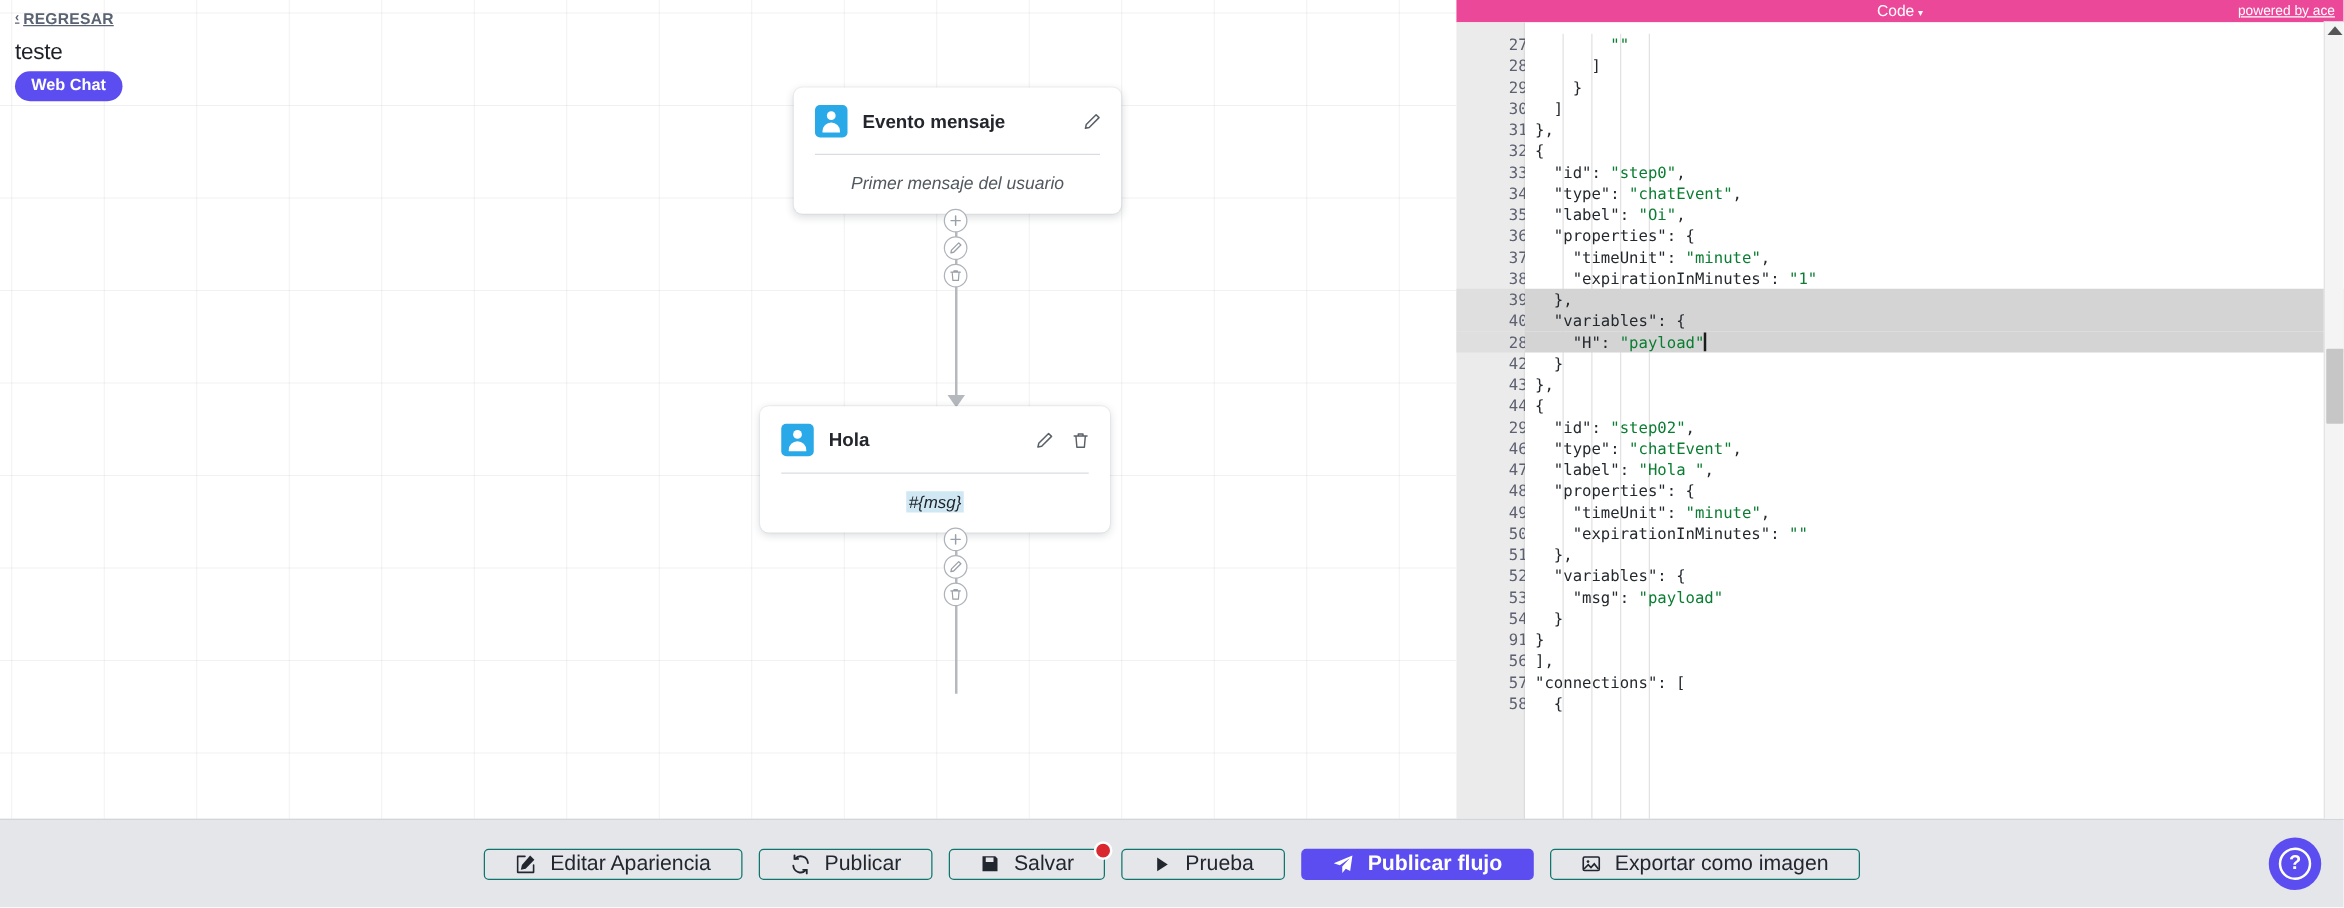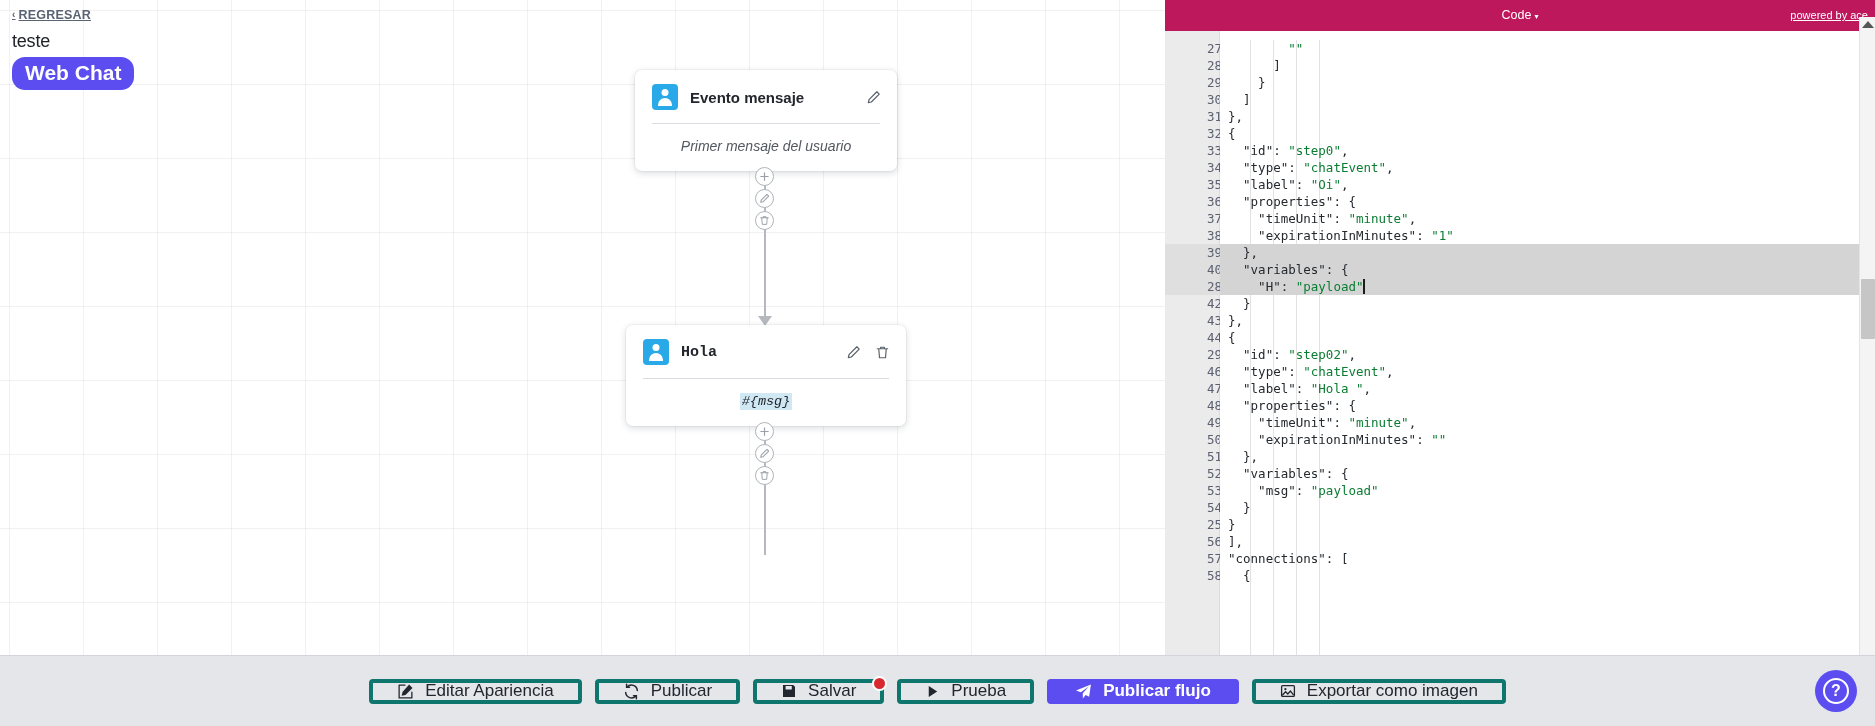--- a/index.html
+++ b/index.html
@@ -52,21 +52,21 @@
     font-weight: 400;
     color: #1d2026;
     line-height: 1.08;
     letter-spacing: -.2px;
   }
   #flow-badge {
     display: inline-block;
     margin-top: 6px;
     background: #5b4df0;
     color: #ffffff;
-    font-size: 21px;
+    font-size: 13px;
     font-weight: 700;
     padding: 4px 13px 5px;
     border-radius: 13px;
     line-height: 1.12;
   }
 
   
   .conn-line {
     position: absolute;
     width: 2px;
@@ -174,22 +174,22 @@
 
   
   #code-panel {
     position: absolute;
     left: 1165px; top: 0;
     width: 710px; height: 655px;
     background: #ffffff;
     overflow: hidden;
   }
   #code-topbar {
-    height: 31px;
-    background: #be185d;
+    height: 18px;
+    background: #ec4899;
     position: relative;
     display: flex;
     align-items: center;
   }
   #code-topbar-title {
     position: absolute;
     left: 50%;
     transform: translateX(-50%);
     color: #ffffff;
     font-size: 12.5px;
@@ -321,21 +321,21 @@
     gap: 13px;
   }
   .tb-btn {
     position: relative;
     display: inline-flex;
     align-items: center;
     justify-content: center;
     gap: 11px;
     height: 25px;
     padding: 0 24px;
-    border: 4px solid #0f766e;
+    border: 1px solid #0f766e;
     border-radius: 4px;
     background: transparent;
     color: #22262e;
     font-size: 17px;
     font-family: "Liberation Sans", sans-serif;
     cursor: pointer;
     white-space: nowrap;
   }
   .tb-btn.primary {
     background: #5b4df0;
@@ -428,21 +428,21 @@
           <path d="M11.6 1.9l2.5 2.5-8.4 8.4-3.2.7.7-3.2z"></path>
         </svg>
       </div>
       <div class="conn-btn">
         <svg width="11" height="11" viewBox="0 0 16 16" fill="none" stroke="#9aa0a8" stroke-width="1.4" stroke-linecap="round" stroke-linejoin="round">
           <path d="M2.5 4h11M6 4V2.4h4V4M4 4l.8 9.6h6.4L12 4"></path>
         </svg>
       </div>
     </div>
 
-    <div class="node" style="left:626px; top:325px; width:280px;font-family:Liberation Mono, monospace;">
+    <div class="node" style="left:608px; top:325px; width:280px;">
       <div class="node-head">
         <span class="node-icon"></span>
         <span class="node-title">Hola</span>
         <span class="node-actions">
           <span class="node-act">
             <svg width="15" height="15" viewBox="0 0 16 16" fill="none" stroke="#5a6068" stroke-width="1.3" stroke-linecap="round" stroke-linejoin="round">
               <path d="M11.6 1.9l2.5 2.5-8.4 8.4-3.2.7.7-3.2z"></path>
             </svg>
           </span>
           <span class="node-act">
@@ -509,21 +509,21 @@
           <div class="gline">29</div>
           <div class="gline">46</div>
           <div class="gline">47</div>
           <div class="gline">48<span class="fold">▾</span></div>
           <div class="gline">49</div>
           <div class="gline">50</div>
           <div class="gline">51</div>
           <div class="gline">52<span class="fold">▾</span></div>
           <div class="gline">53</div>
           <div class="gline">54</div>
-          <div class="gline">25</div>
+          <div class="gline">91</div>
           <div class="gline">56</div>
           <div class="gline">57<span class="fold">▾</span></div>
           <div class="gline">58<span class="fold">▾</span></div>
         </div>
       <div id="code-area">
         <div class="indent-guide" style="left:30px;"></div>
         <div class="indent-guide" style="left:53px;"></div>
         <div class="indent-guide" style="left:76px;"></div>
         <div class="indent-guide" style="left:99px;"></div>
       <div class="cline">        <span class="tok-str">""</span></div>

